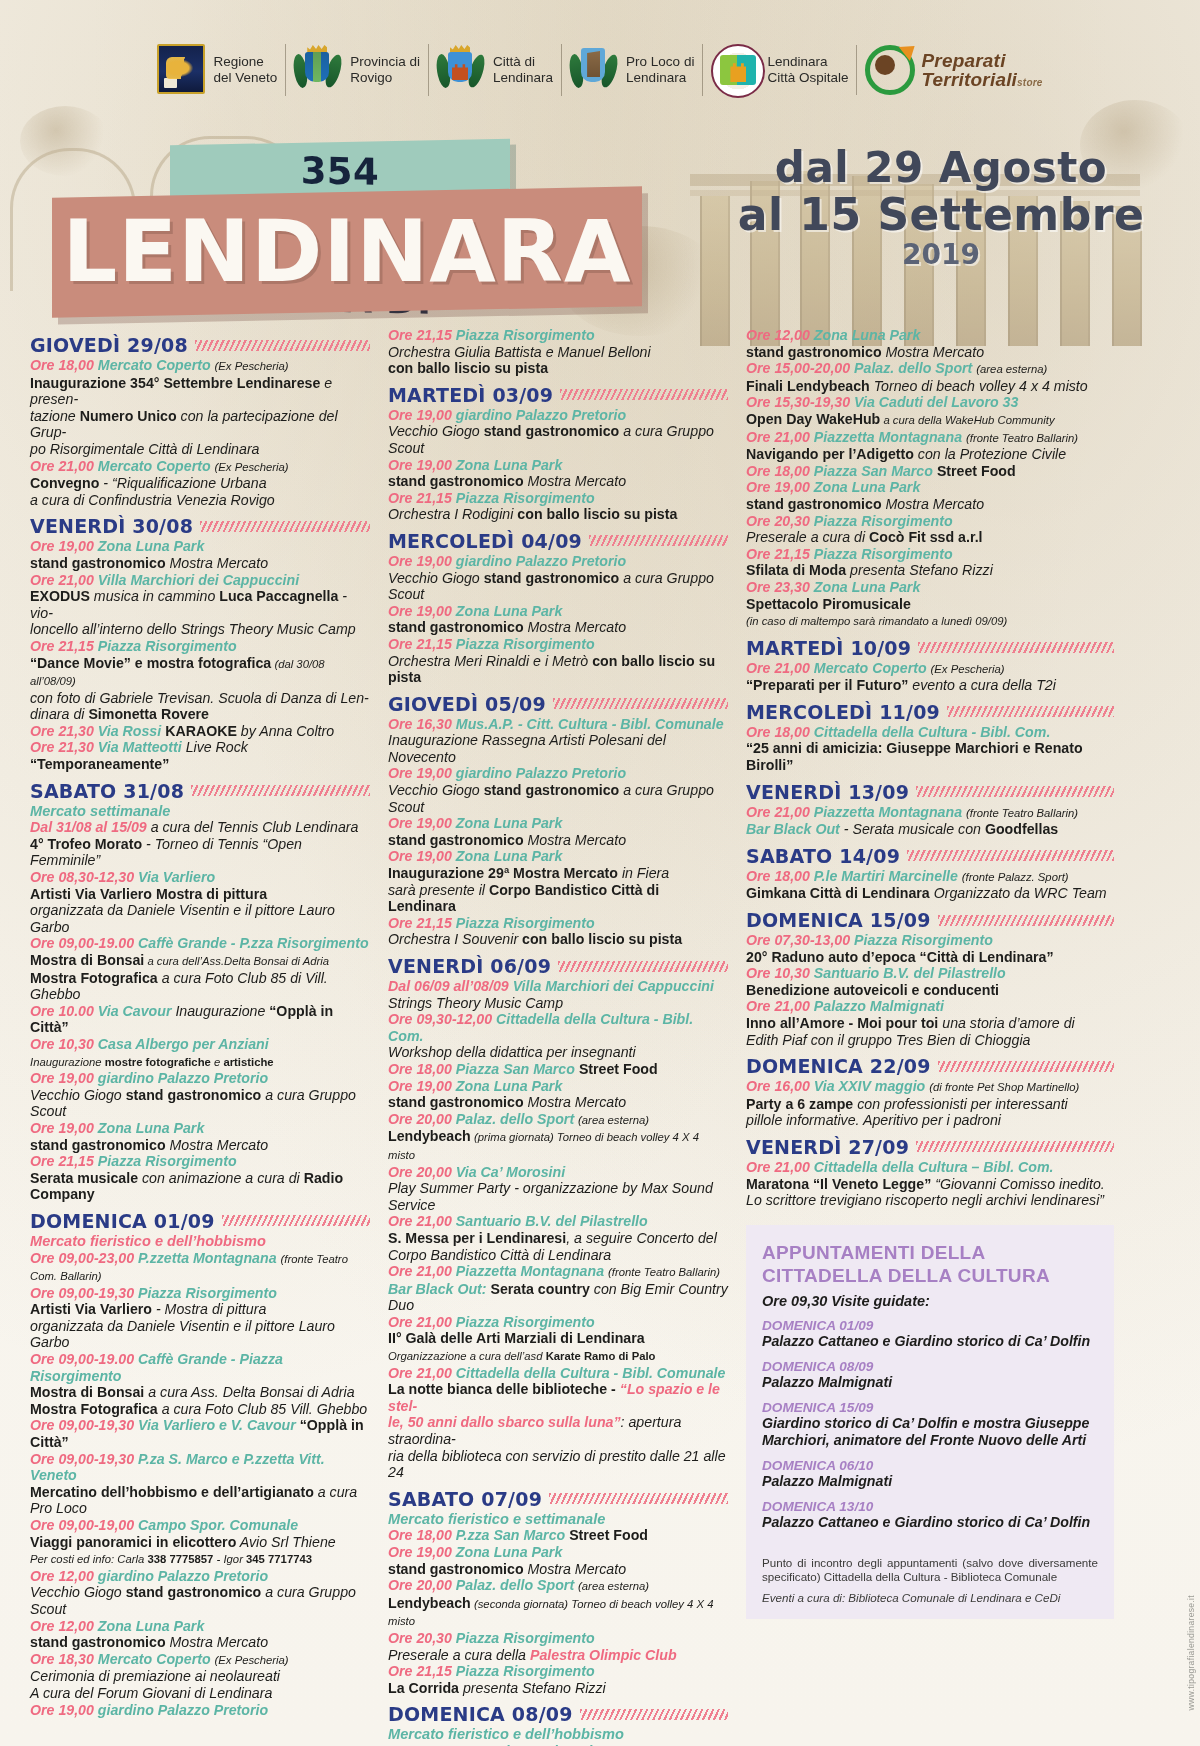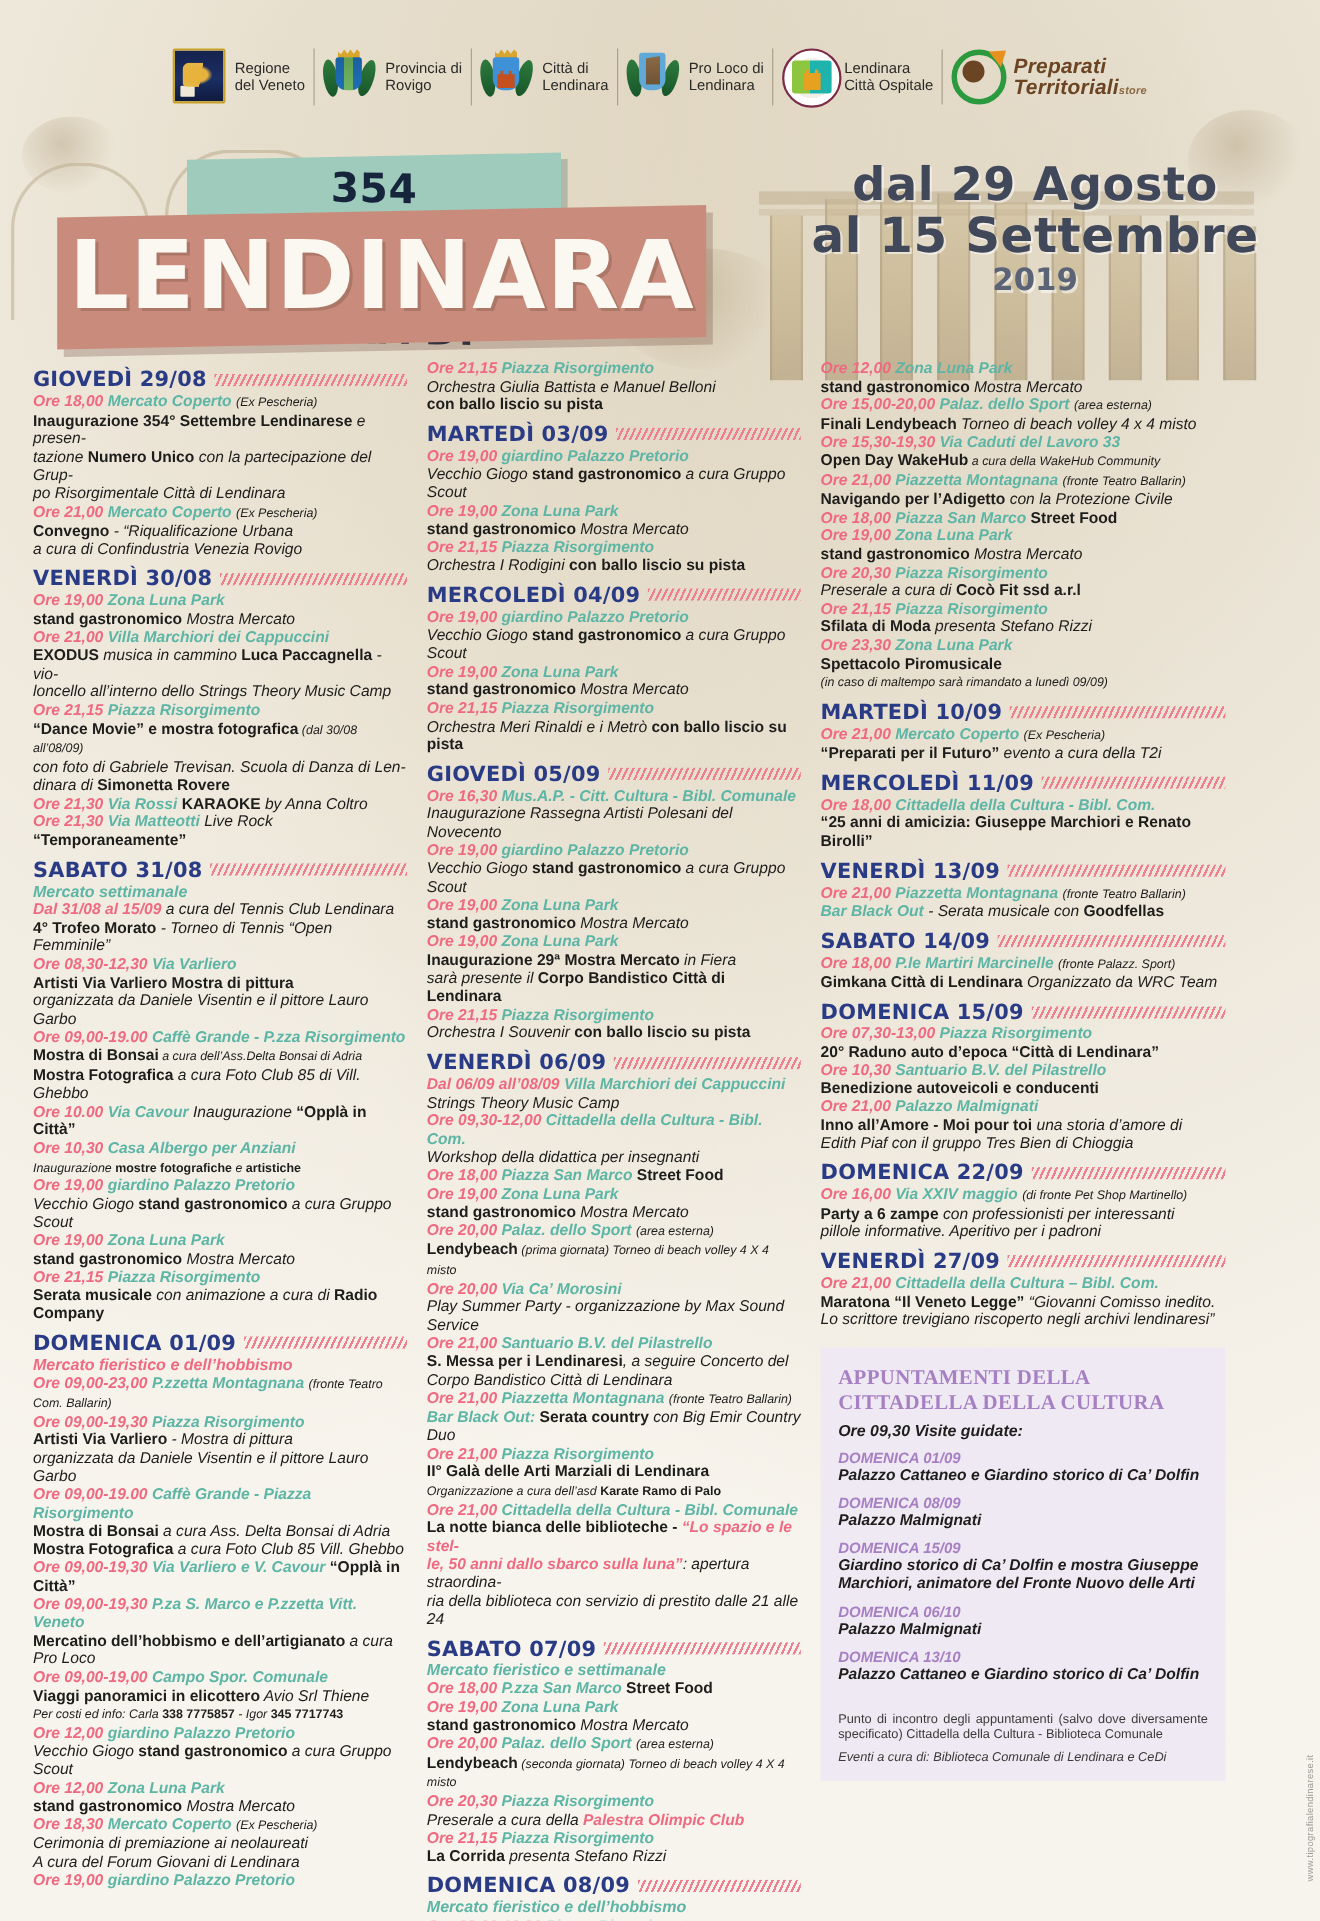--- a/index.html
+++ b/index.html
@@ -153,21 +153,21 @@
   .b{font-weight:bold;}
   .i{font-style:italic;}
   .sm{font-size:11.3px;}
   .pink{color:#ef6a81;font-weight:bold;font-style:italic;}
 
   
   .cultbox{
     margin-top:16px;background:#efe9f3;padding:16px 16px 14px 16px;width:336px;
   }
   .cultbox h3{
-    font-family:Liberation Serif, serif;font-weight:bold;color:#a780c4;
+    font-family:Liberation Sans, sans-serif;font-weight:bold;color:#a780c4;
     font-size:19px;line-height:23px;margin:0 0 6px 0;letter-spacing:.3px;text-transform:uppercase;
   }
   .cultbox .vis{font-size:14.5px;font-weight:bold;font-style:italic;color:#1d1d1b;margin:4px 0 9px 0;}
   .cultbox .cd{font-size:13.6px;font-weight:bold;font-style:italic;color:#a780c4;margin-top:9px;}
   .cultbox .cv{font-size:14.2px;font-weight:bold;font-style:italic;color:#1d1d1b;line-height:17px;}
   .cultbox .note{font-size:11.6px;line-height:14px;color:#3a3a38;margin-top:25px;text-align:justify;}
   .cultbox .note.it{font-style:italic;margin-top:7px;}
 
   
   .vcredit{

